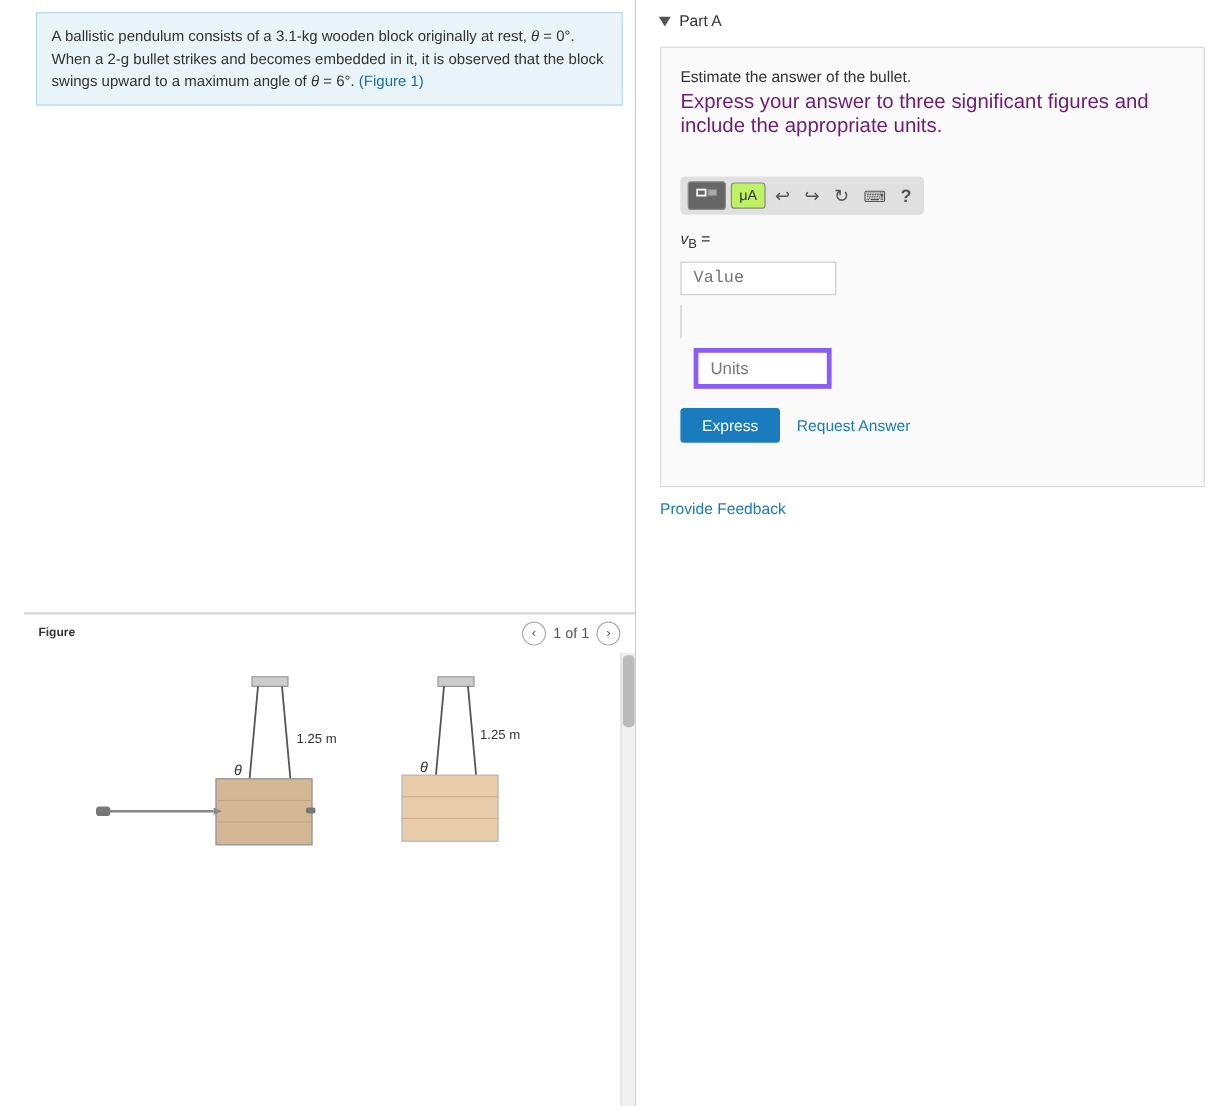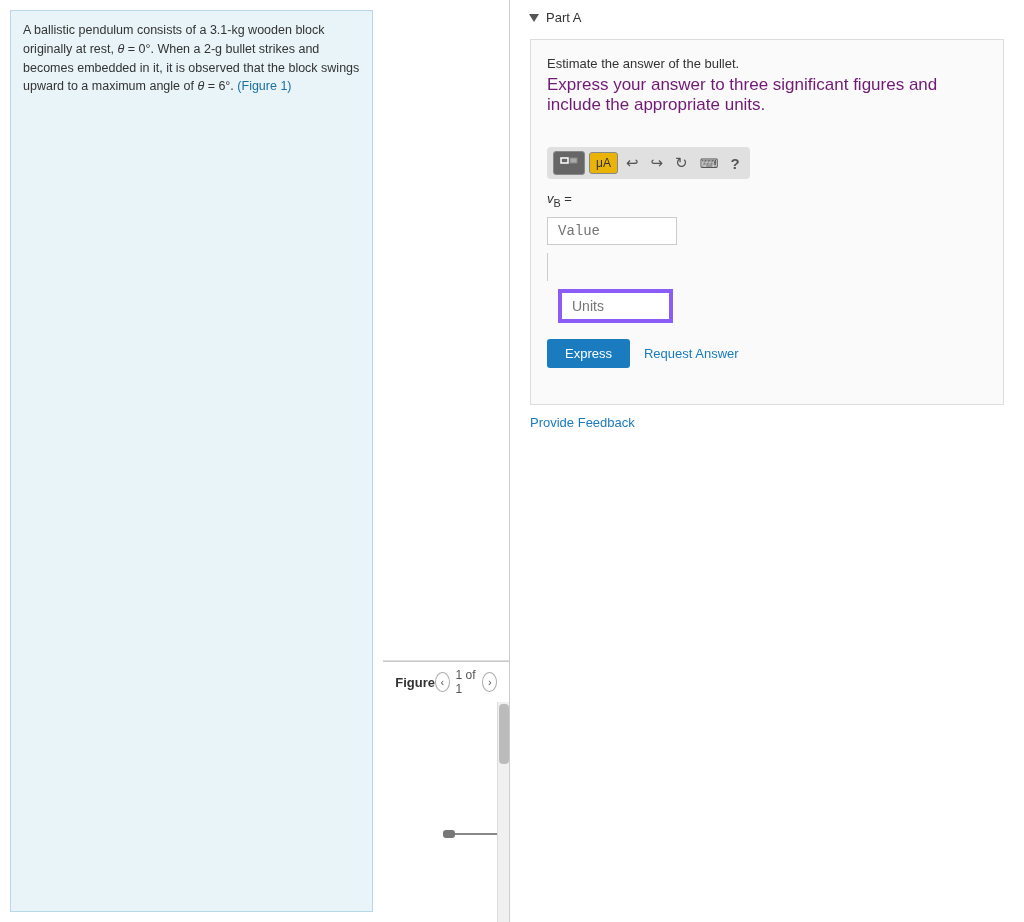--- a/index.html
+++ b/index.html
@@ -3,22 +3,23 @@
   <meta charset="utf-8">
   <style>
     * { box-sizing: border-box; margin: 0; padding: 0; }
     body { font-family: Arial, sans-serif; font-size: 13px; color: #333; background: #fff; display: flex; height: 922px; overflow: hidden; }
 
     
     .left-panel {
       width: 510px;
       border-right: 1px solid #ccc;
       display: flex;
-      flex-direction: row;
+      flex-direction: column;
       height: 100%;
+      margin-left: 20px;
     }
     .problem-text {
       background: #e8f4f8;
       border: 1px solid #b8d8e8;
       padding: 10px 12px;
       font-size: 12.5px;
       line-height: 1.5;
       margin: 10px;
     }
     .problem-text a { color: #1a6fa0; text-decoration: none; }
@@ -34,21 +35,21 @@
     .figure-header {
       display: flex;
       align-items: center;
       justify-content: space-between;
       padding: 6px 12px;
       border-top: 1px solid #ccc;
       background: #fff;
     }
     .figure-title {
       font-weight: bold;
-      font-size: 13px;
+      font-size: 10px;
     }
     .figure-nav {
       display: flex;
       align-items: center;
       gap: 6px;
       font-size: 12px;
       color: #555;
     }
     .nav-btn {
       background: none;
@@ -134,21 +135,21 @@
       display: flex;
       align-items: center;
       gap: 4px;
       margin-bottom: 12px;
       background: #e0e0e0;
       padding: 4px 6px;
       border-radius: 4px;
       width: fit-content;
     }
     .toolbar-btn {
-      background: #eab308;
+      background: #bef264;
       border: 1px solid #888;
       border-radius: 3px;
       padding: 3px 6px;
       font-size: 12px;
       cursor: pointer;
       color: #333;
       display: flex; align-items: center; justify-content: center;
     }
     .toolbar-btn.active {
       background: #666;

